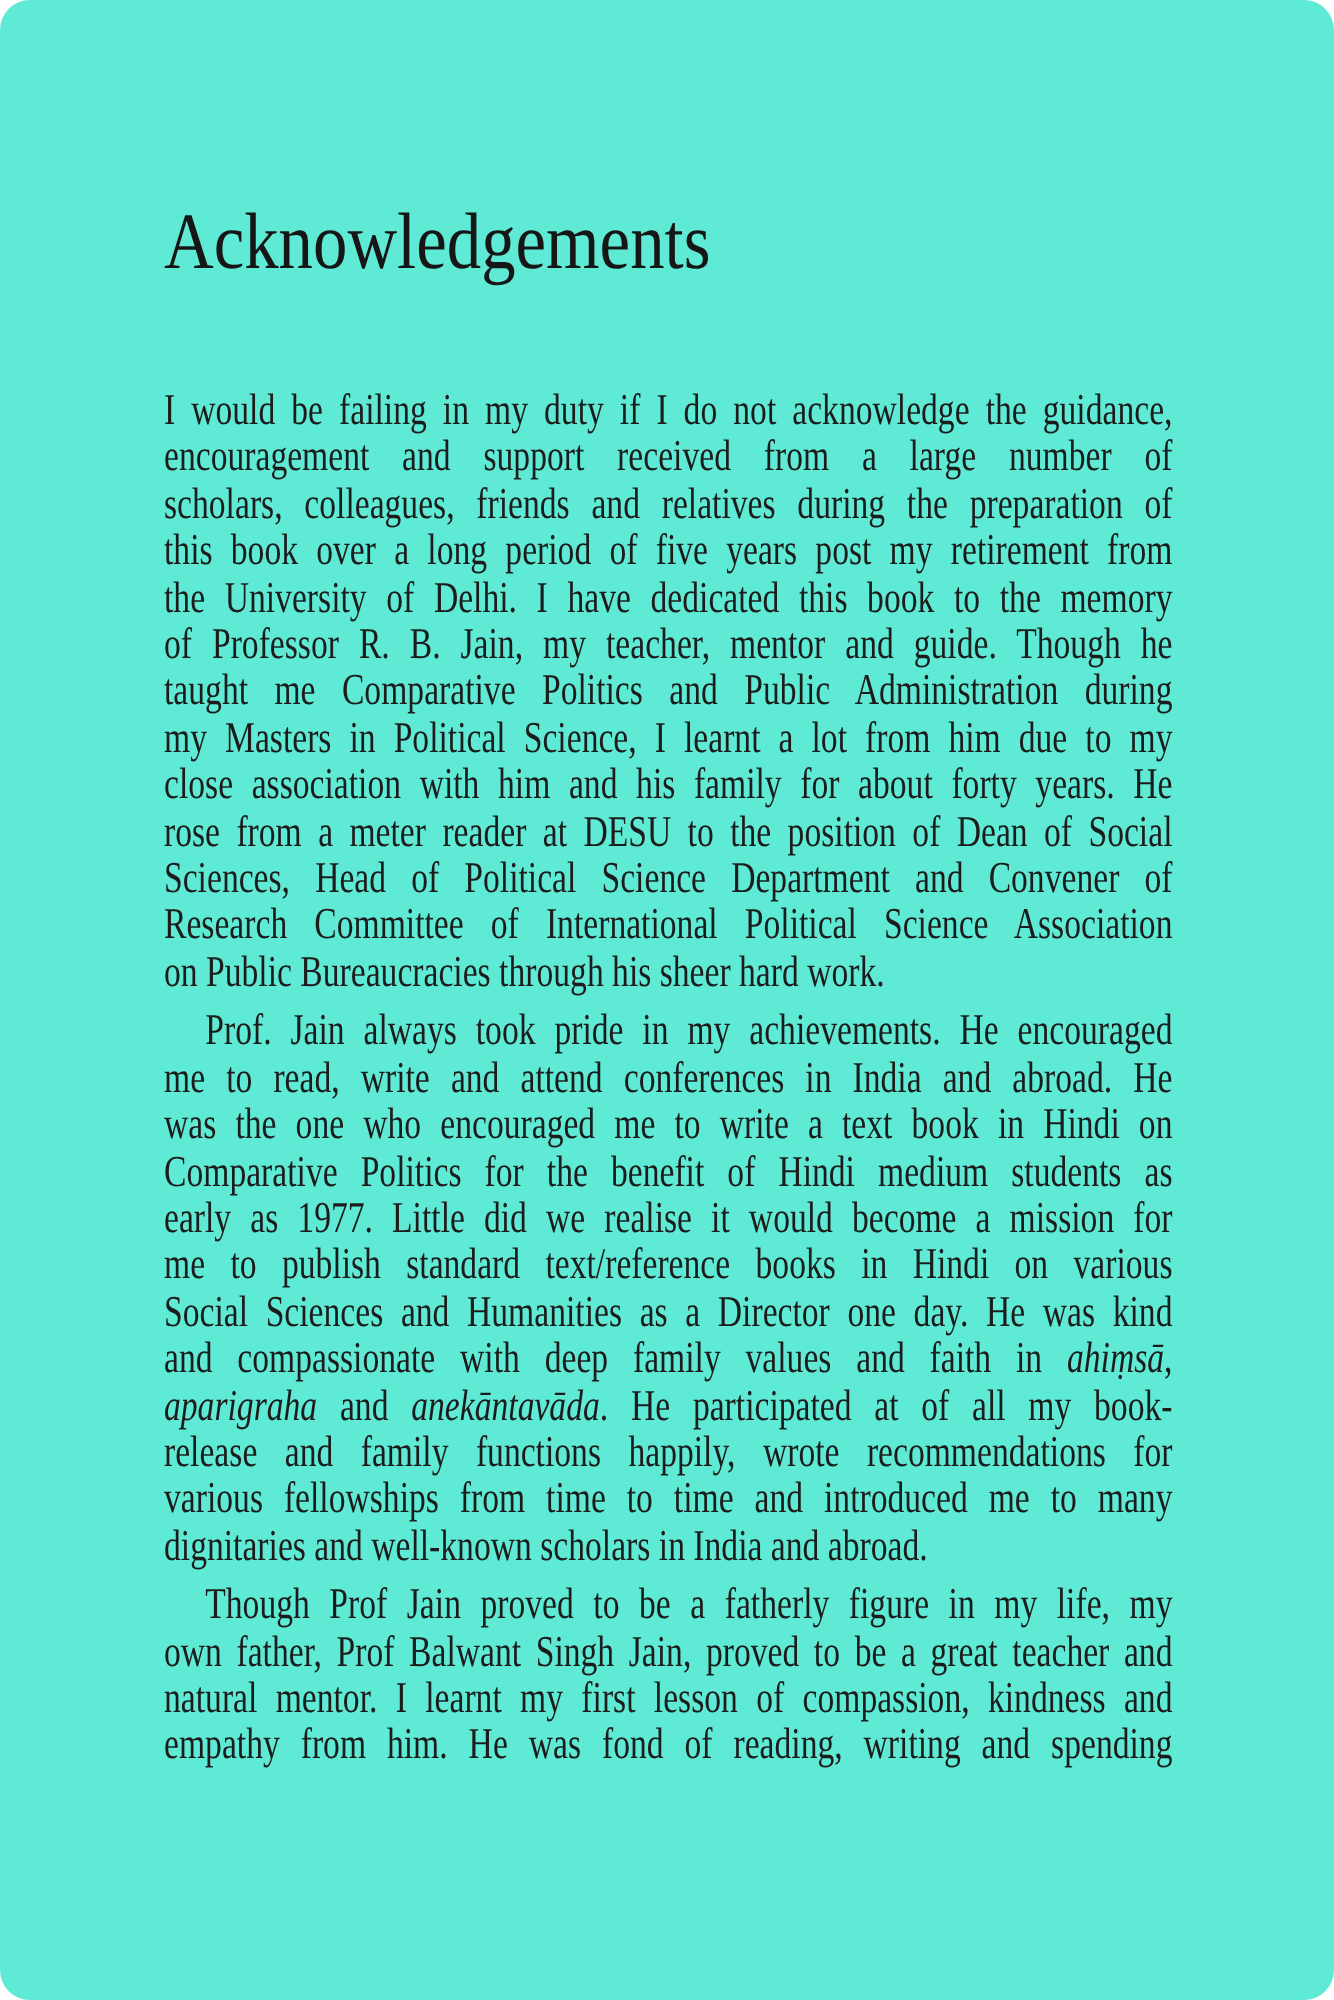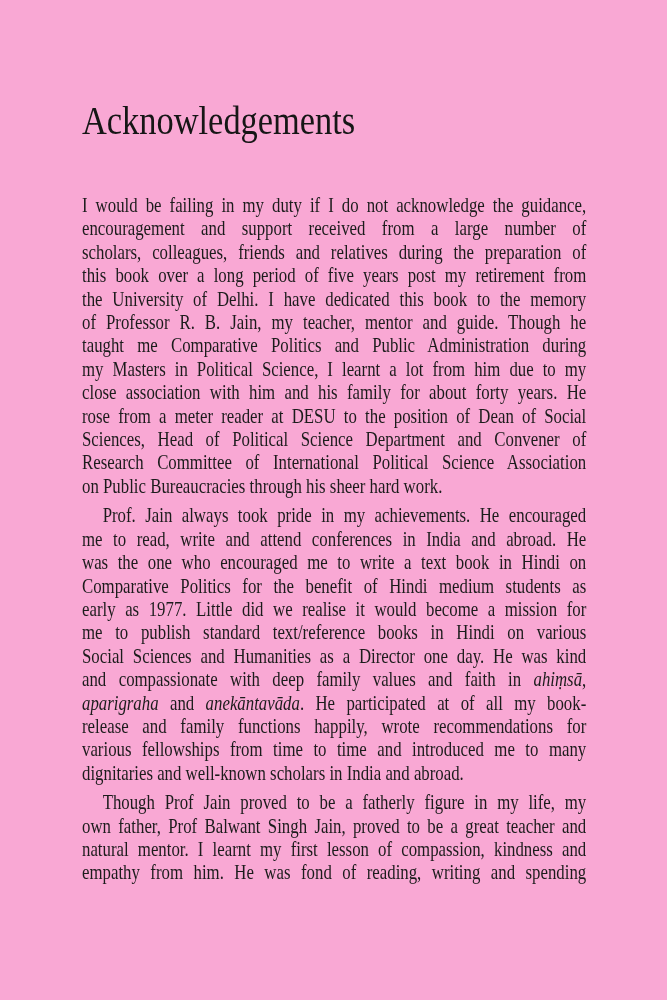--- a/index.html
+++ b/index.html
@@ -4,23 +4,24 @@
 <style>
   html, body { margin: 0; padding: 0; }
   body {
     width: 667px; height: 1000px;
     background: #ffffff;
     font-family: "Liberation Serif", "DejaVu Serif", serif;
   }
   .page {
     position: relative;
     width: 667px; height: 1000px;
-    background: #f9a8d4;
+    background: #5eead4;
     overflow: hidden;
     color: #1c1c1c;
+    border-radius: 15px;
   }
   .title {
     position: absolute;
     left: 82px; top: 101px;
     margin: 0;
     font-size: 40px;
     font-weight: normal;
     line-height: 1;
     white-space: nowrap;
     transform: scaleX(0.86);

